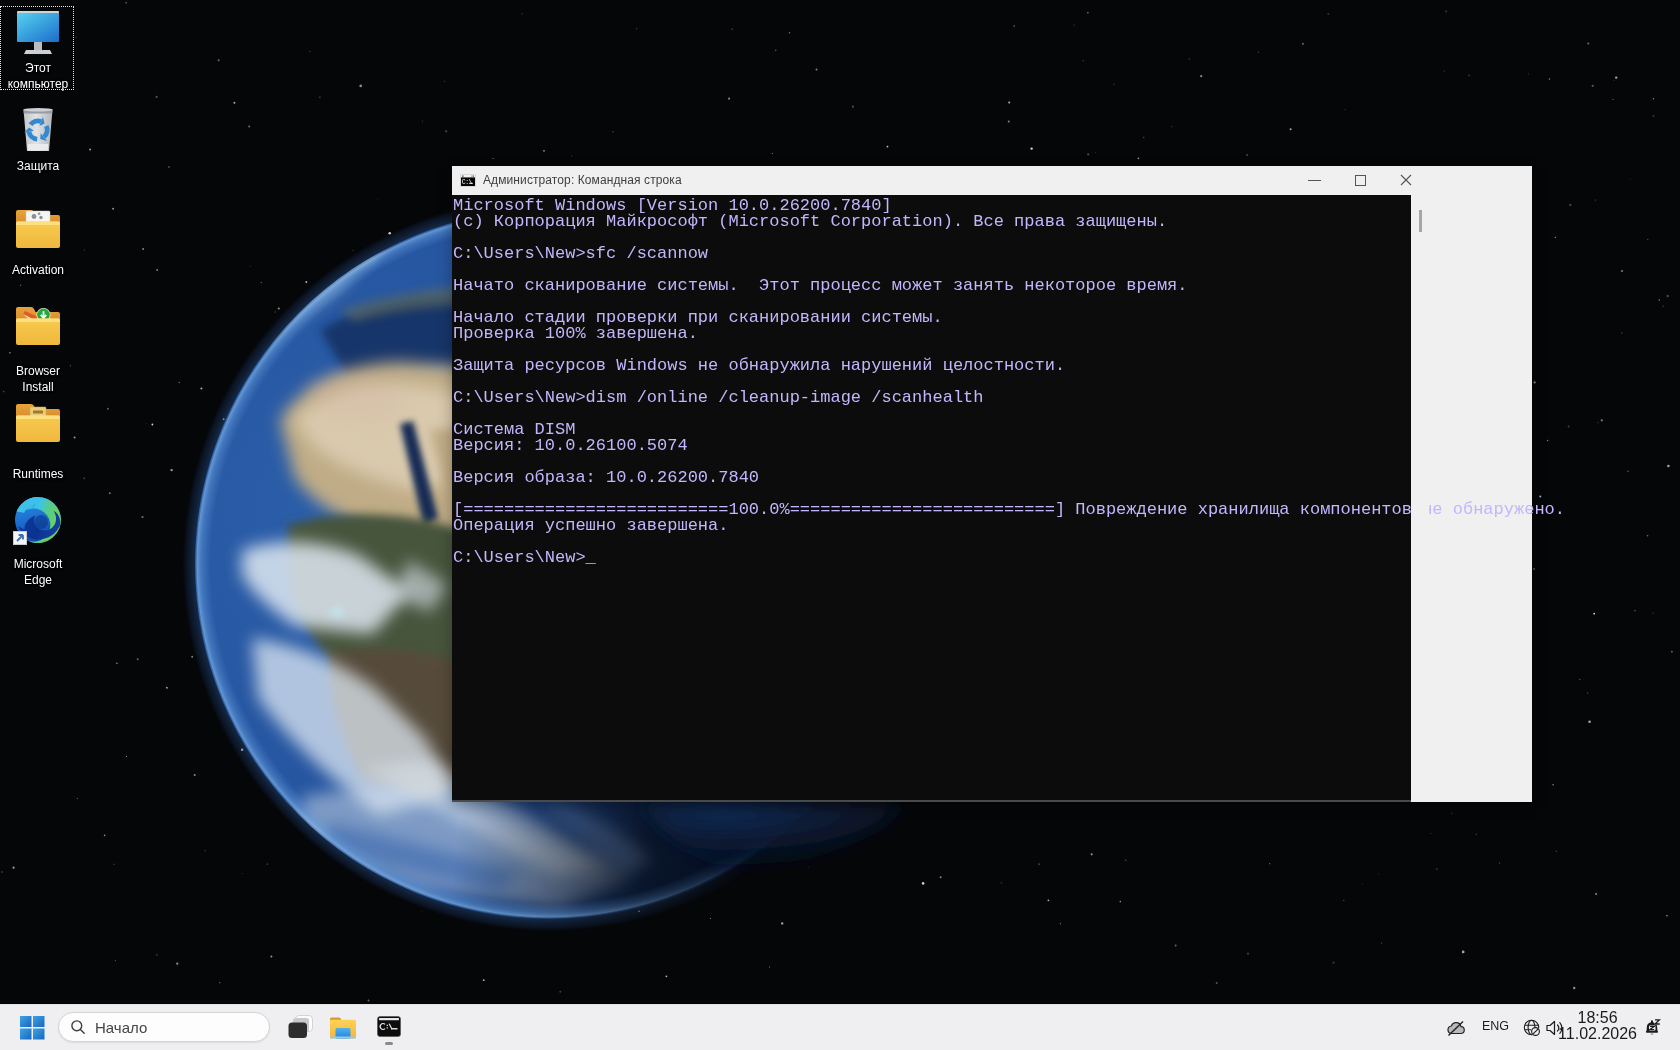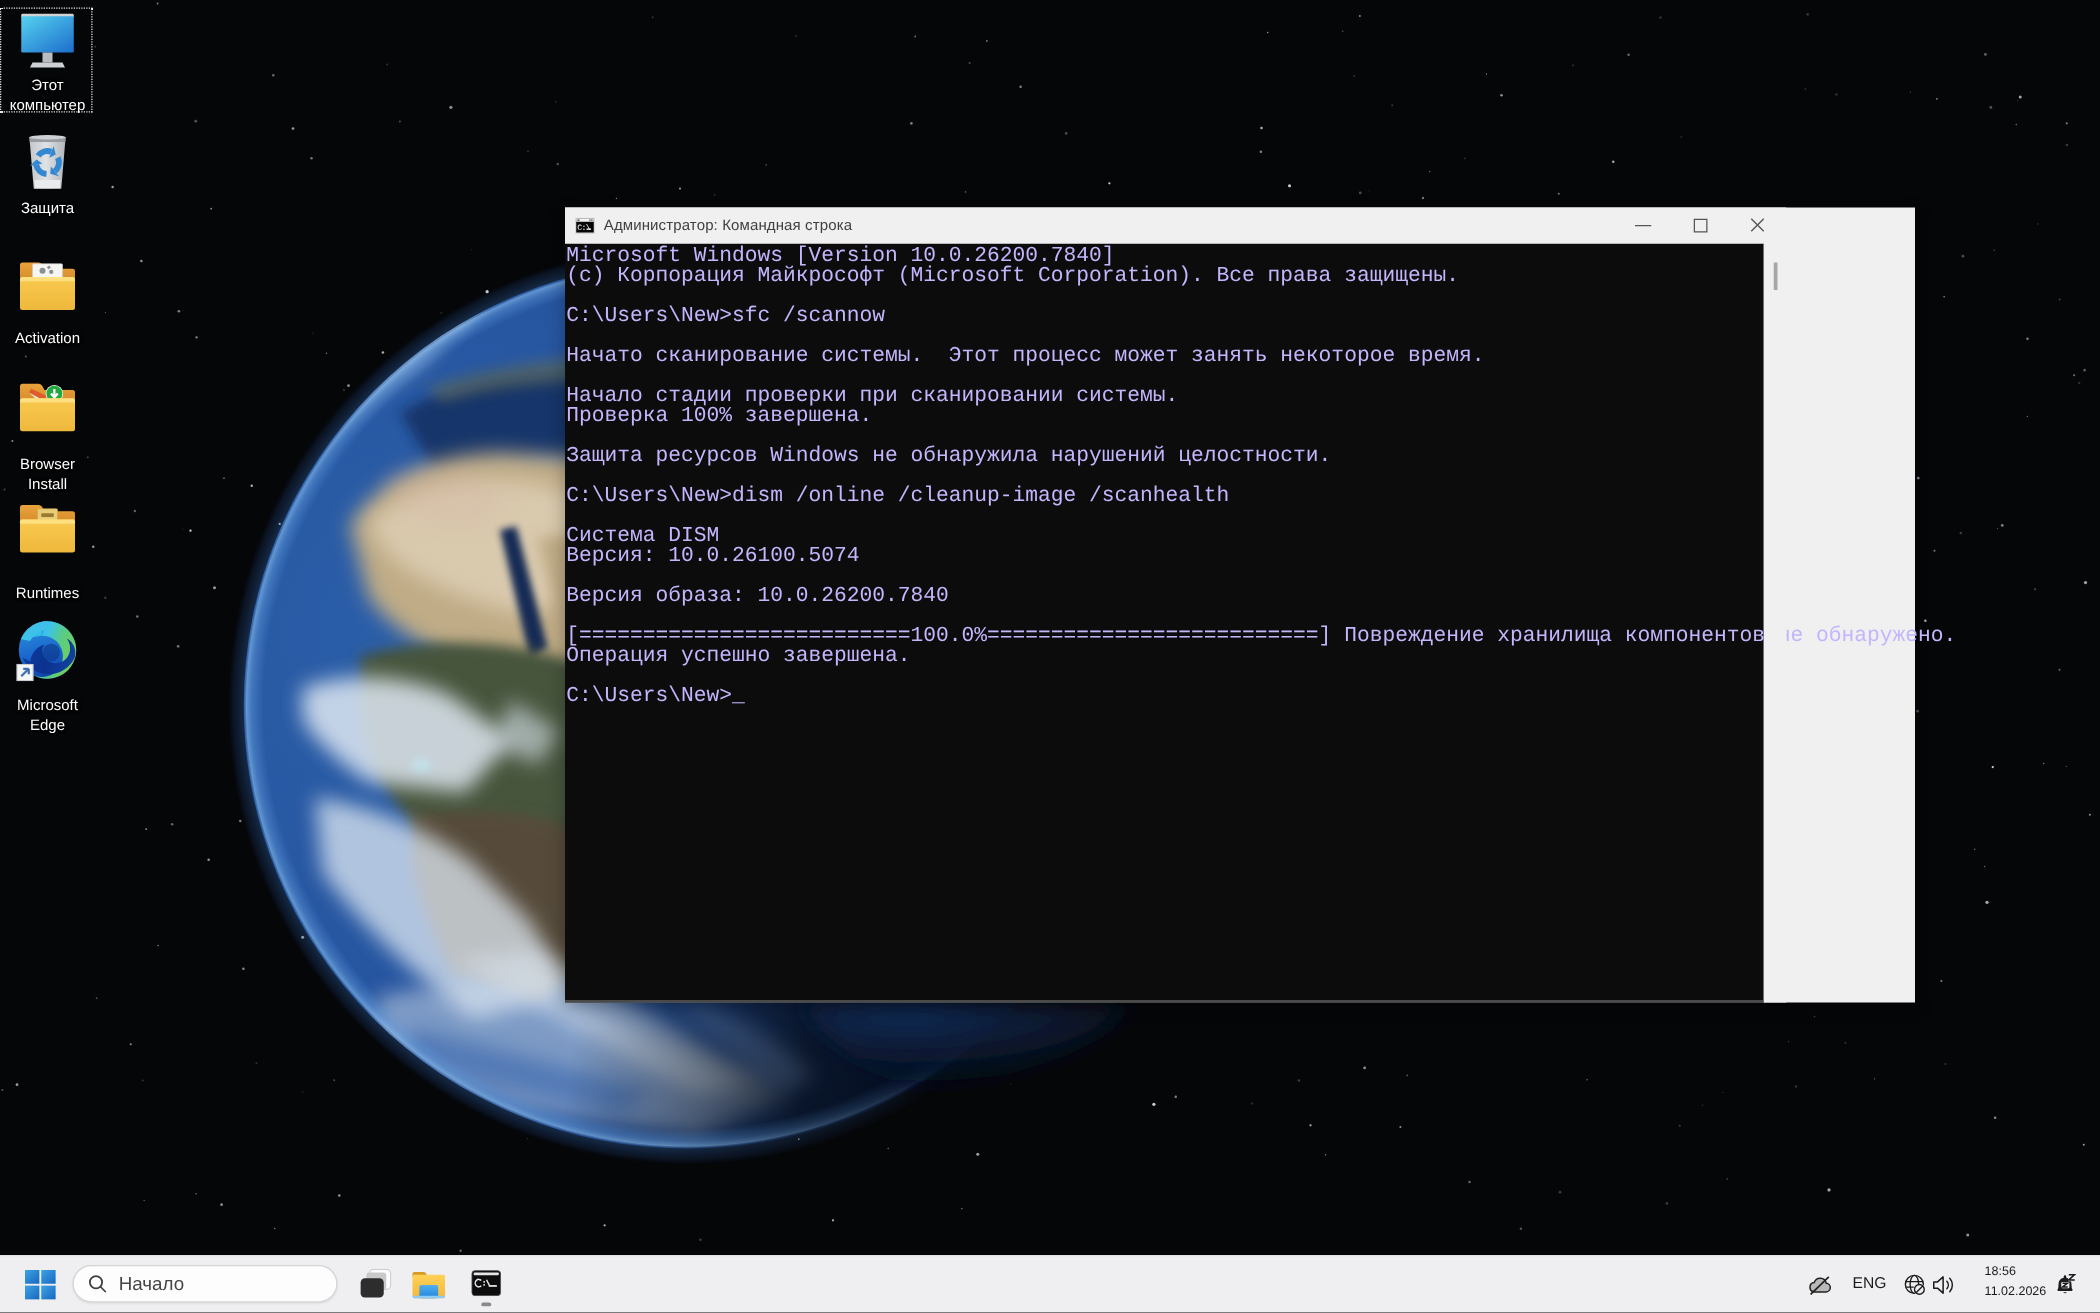--- a/index.html
+++ b/index.html
@@ -13,21 +13,21 @@
 #tico{position:absolute;left:8px;top:8px}
 .cap{position:absolute;top:0;width:46px;height:29px}
 #console{position:absolute;left:0;top:29px;width:959px;height:607px;background:#0c0c0c;border-bottom:2px solid #4a4a4a}
 #console pre{font-family:Liberation Mono, monospace;font-size:17px;line-height:16px;color:#c4b5fd;padding:3px 0 0 1px}
 #sbar{position:absolute;left:959px;top:29px;width:18px;height:607px;background:#f0f0f0}
 #sthumb{position:absolute;left:8px;top:15px;width:3px;height:22px;background:#a6a6a6}
 #taskbar{position:absolute;left:0;top:1004px;width:1680px;height:46px;background:#efeff1;border-top:1px solid rgba(0,0,0,0.05)}
 .tb{position:absolute}
 #search{position:absolute;left:58px;top:7px;width:212px;height:30px;background:#fdfdfd;border:1px solid #d5d5d8;border-radius:16px;box-shadow:0 1px 2px rgba(0,0,0,0.08)}
 #search span{position:absolute;left:36px;top:6px;font-size:15px;color:#454545}
-#clock{position:absolute;right:43px;top:5px;text-align:left;font-size:10px;line-height:16px;color:#1b1b1b}
+#clock{position:absolute;right:43px;top:5px;text-align:center;font-size:16px;line-height:16px;color:#1b1b1b}
 </style></head><body>
 <div id="desk">
 <svg id="space" width="1680" height="1050" viewBox="0 0 1680 1050">
 <circle cx="1074.2" cy="25.1" r="0.7" fill="#cdd6e4" opacity="0.3"></circle>
       <circle cx="234.4" cy="102.8" r="1.1" fill="#cdd6e4" opacity="0.69"></circle>
       <circle cx="146.1" cy="423.2" r="0.5" fill="#cdd6e4" opacity="0.21"></circle>
       <circle cx="390.9" cy="603.8" r="1.0" fill="#cdd6e4" opacity="0.27"></circle>
       <circle cx="1091.8" cy="546.6" r="0.6" fill="#cdd6e4" opacity="0.42"></circle>
       <circle cx="467.4" cy="871.9" r="0.6" fill="#cdd6e4" opacity="0.57"></circle>
       <circle cx="571.6" cy="155.9" r="0.7" fill="#cdd6e4" opacity="0.21"></circle>

